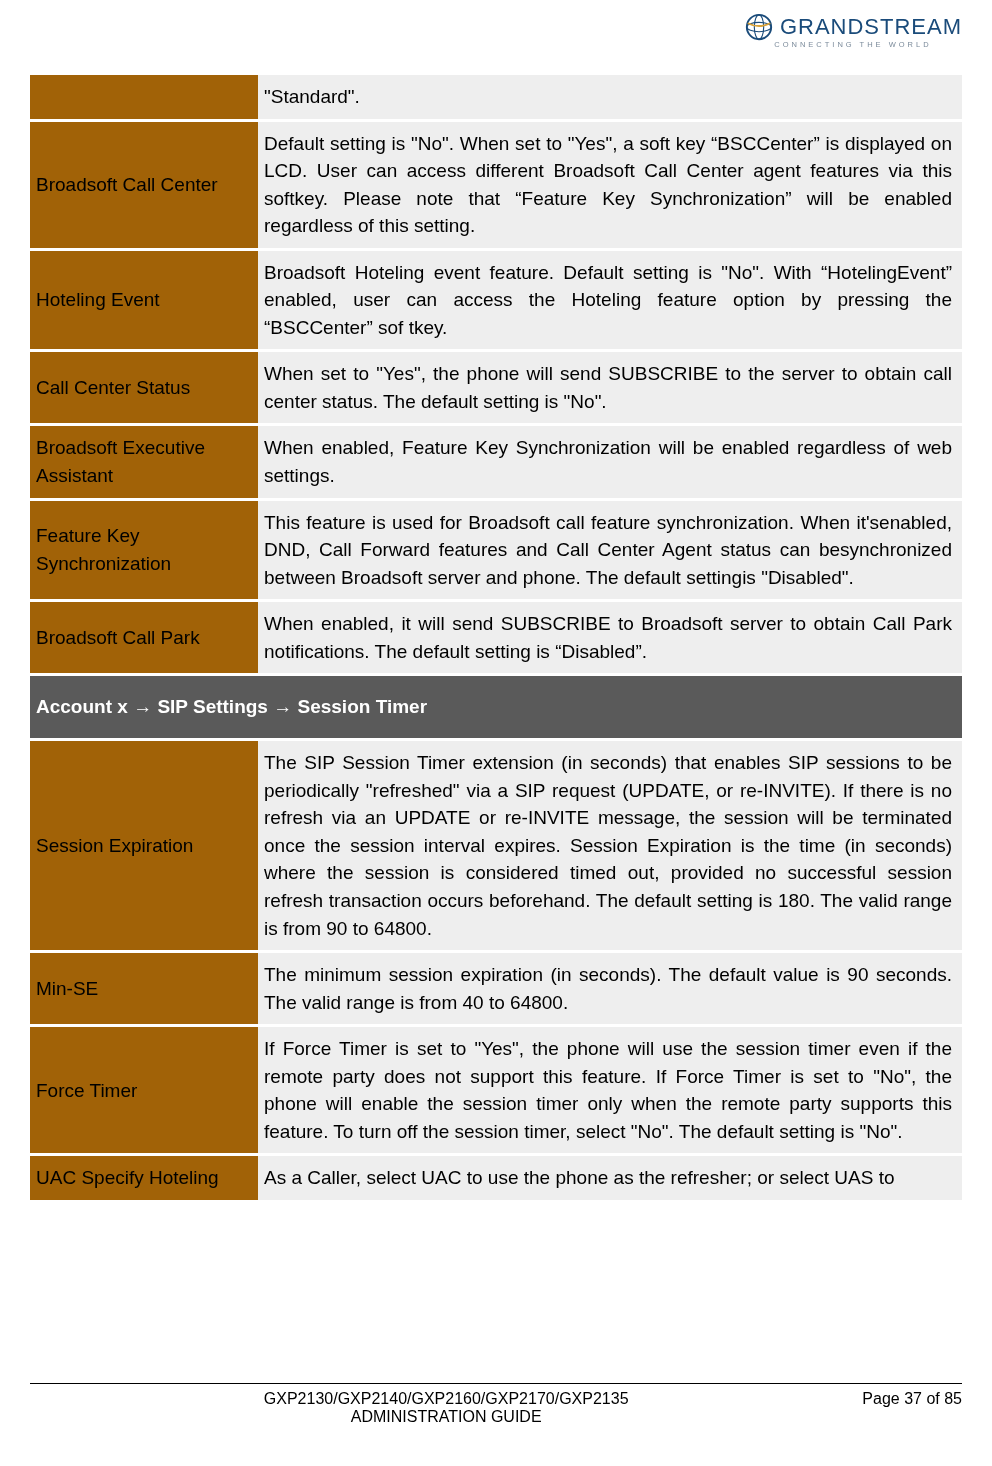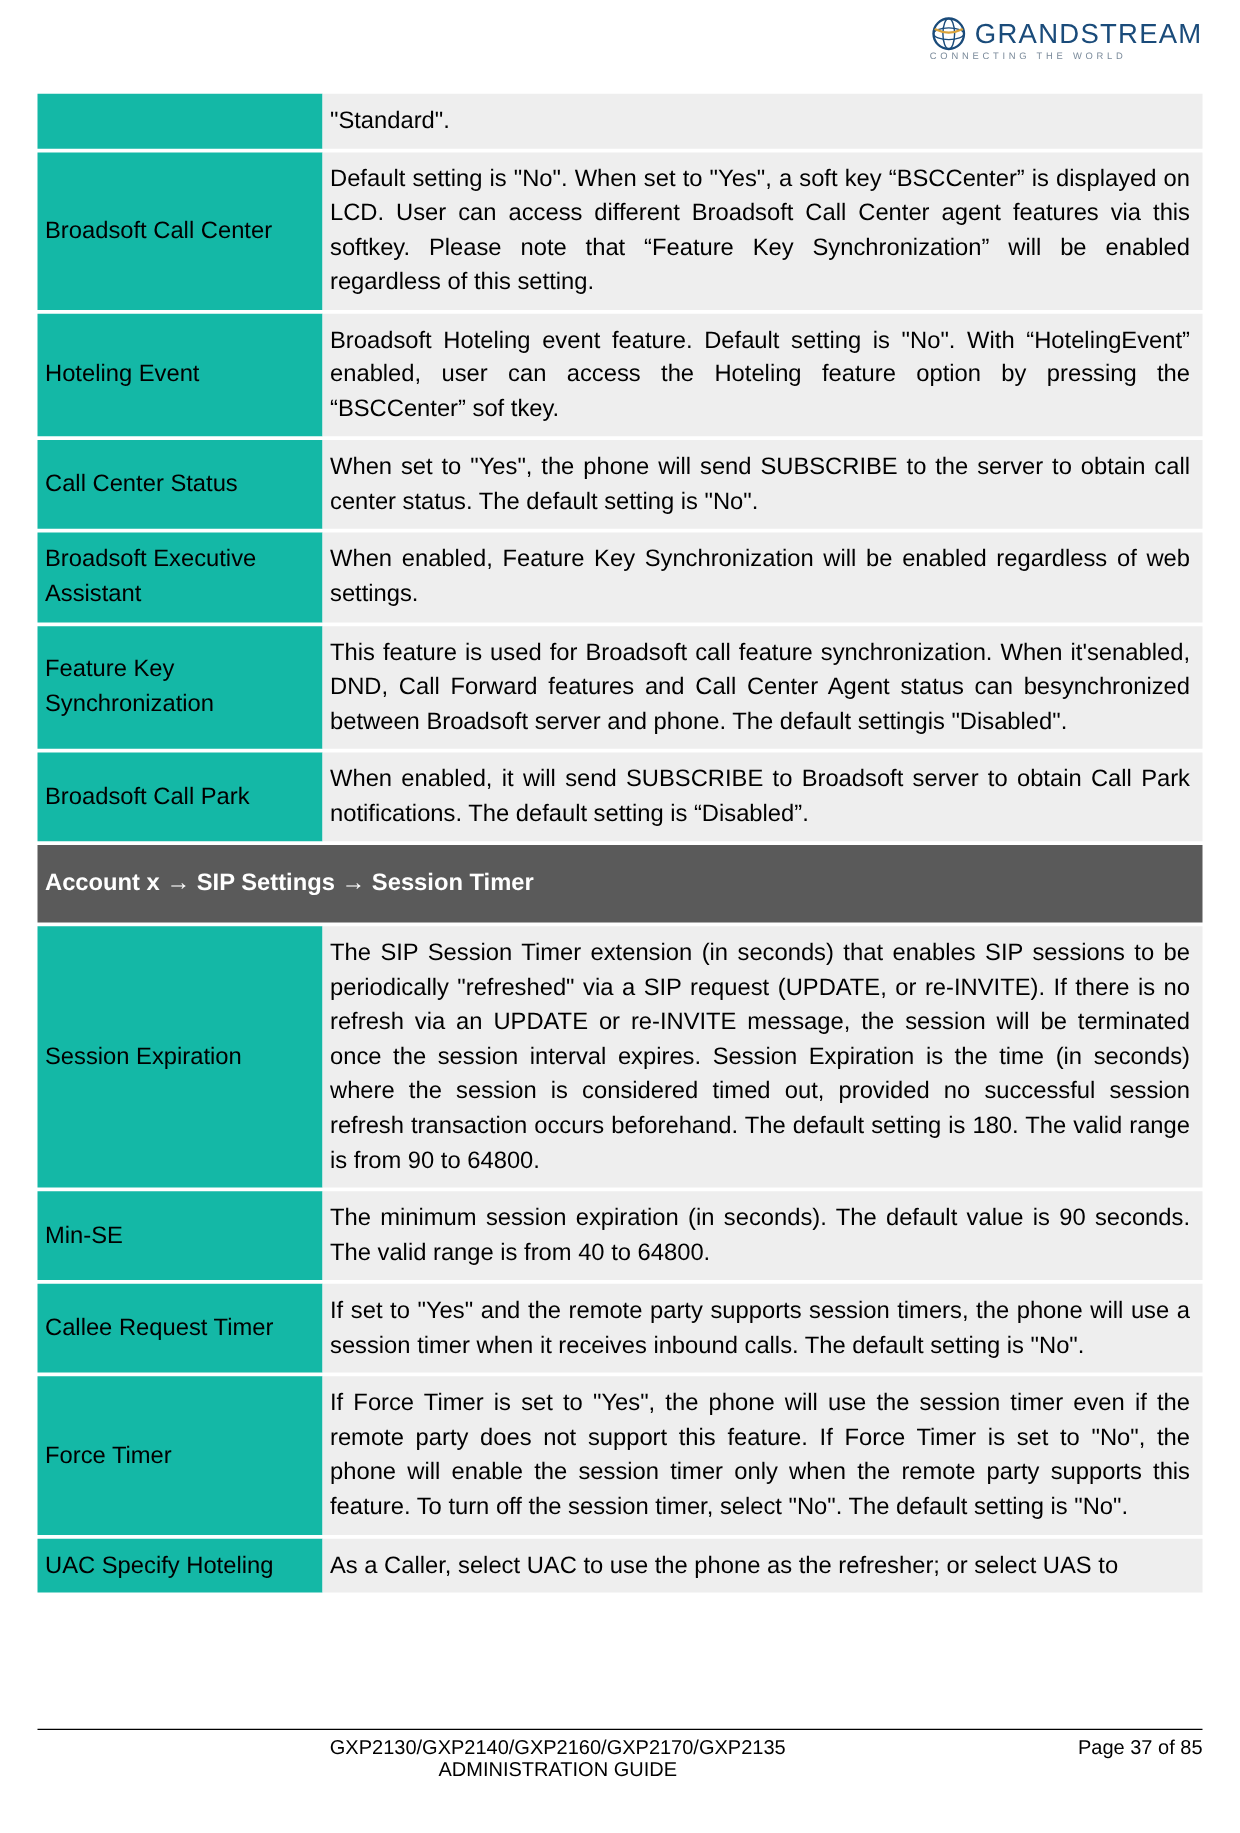--- a/index.html
+++ b/index.html
@@ -39,42 +39,42 @@
     font-family: Arial, sans-serif;
     font-size: 22px;
     font-weight: 400;
     letter-spacing: 1px;
     color: #1a4b7a;
   }
   .logo-tag {
     font-size: 7.5px;
     letter-spacing: 3px;
     color: #7a8a9a;
-    text-align: left;
+    text-align: center;
     margin-top: -2px;
   }
   .content {
     position: absolute;
     top: 72px;
     left: 30px;
     right: 30px;
   }
   table.settings {
     width: 100%;
     border-collapse: separate;
     border-spacing: 0 3px;
     font-size: 19px;
   }
   table.settings td {
     vertical-align: middle;
     padding: 8px 10px 8px 6px;
   }
   table.settings td.label-cell {
     width: 228px;
-    background: #14b8a6;
+    background: #a16207;
     vertical-align: middle;
     line-height: 1.45;
   }
   table.settings td.desc-cell {
     background: #eeeeee;
     text-align: justify;
     line-height: 1.45;
   }
   tr.section-header td {
     background: #5a5a5a;
@@ -157,24 +157,20 @@
       </tr>
       <tr>
         <td class="label-cell">Session Expiration</td>
         <td class="desc-cell">The SIP Session Timer extension (in seconds) that enables SIP sessions to be periodically "refreshed" via a SIP request (UPDATE, or re-INVITE). If there is no refresh via an UPDATE or re-INVITE message, the session will be terminated once the session interval expires. Session Expiration is the time (in seconds) where the session is considered timed out, provided no successful session refresh transaction occurs beforehand. The default setting is 180. The valid range is from 90 to 64800.</td>
       </tr>
       <tr>
         <td class="label-cell">Min-SE</td>
         <td class="desc-cell">The minimum session expiration (in seconds). The default value is 90 seconds. The valid range is from 40 to 64800.</td>
       </tr>
       <tr>
-        <td class="label-cell">Callee Request Timer</td>
-        <td class="desc-cell">If set to "Yes" and the remote party supports session timers, the phone will use a session timer when it receives inbound calls. The default setting is "No".</td>
-      </tr>
-      <tr>
         <td class="label-cell">Force Timer</td>
         <td class="desc-cell">If Force Timer is set to "Yes", the phone will use the session timer even if the remote party does not support this feature. If Force Timer is set to "No", the phone will enable the session timer only when the remote party supports this feature. To turn off the session timer, select "No". The default setting is "No".</td>
       </tr>
       <tr>
         <td class="label-cell">UAC Specify Hoteling</td>
         <td class="desc-cell">As a Caller, select UAC to use the phone as the refresher; or select UAS to</td>
       </tr>
     </tbody>
   </table>
 </div>

